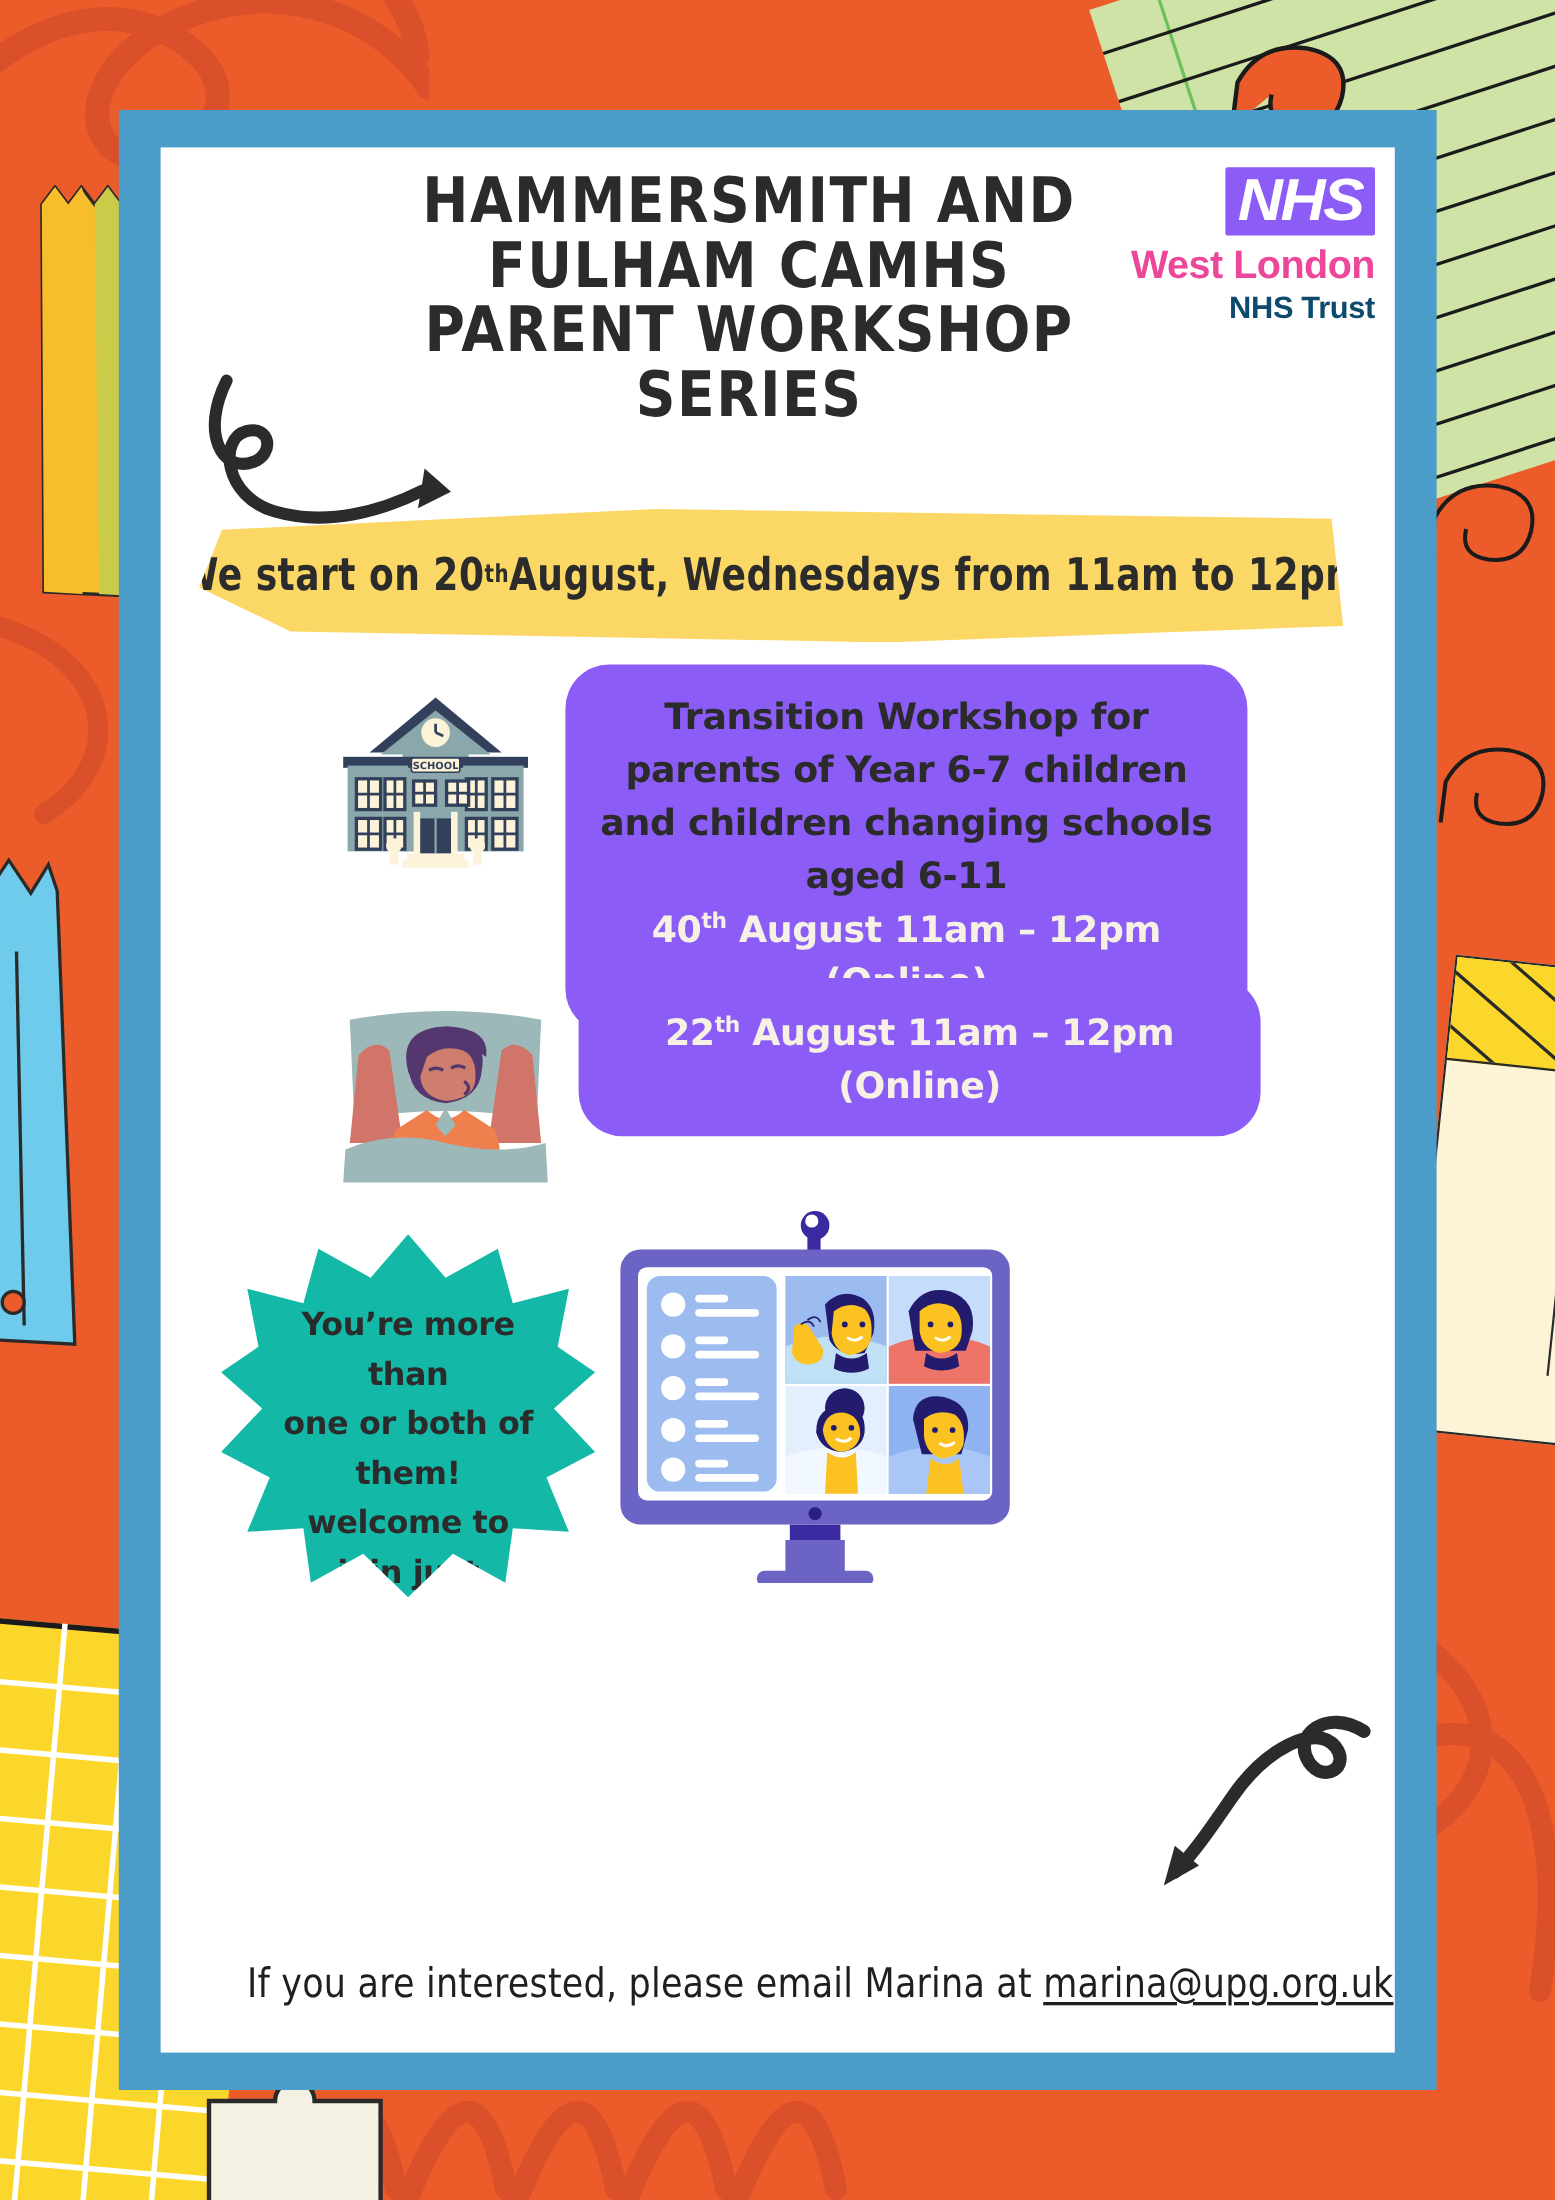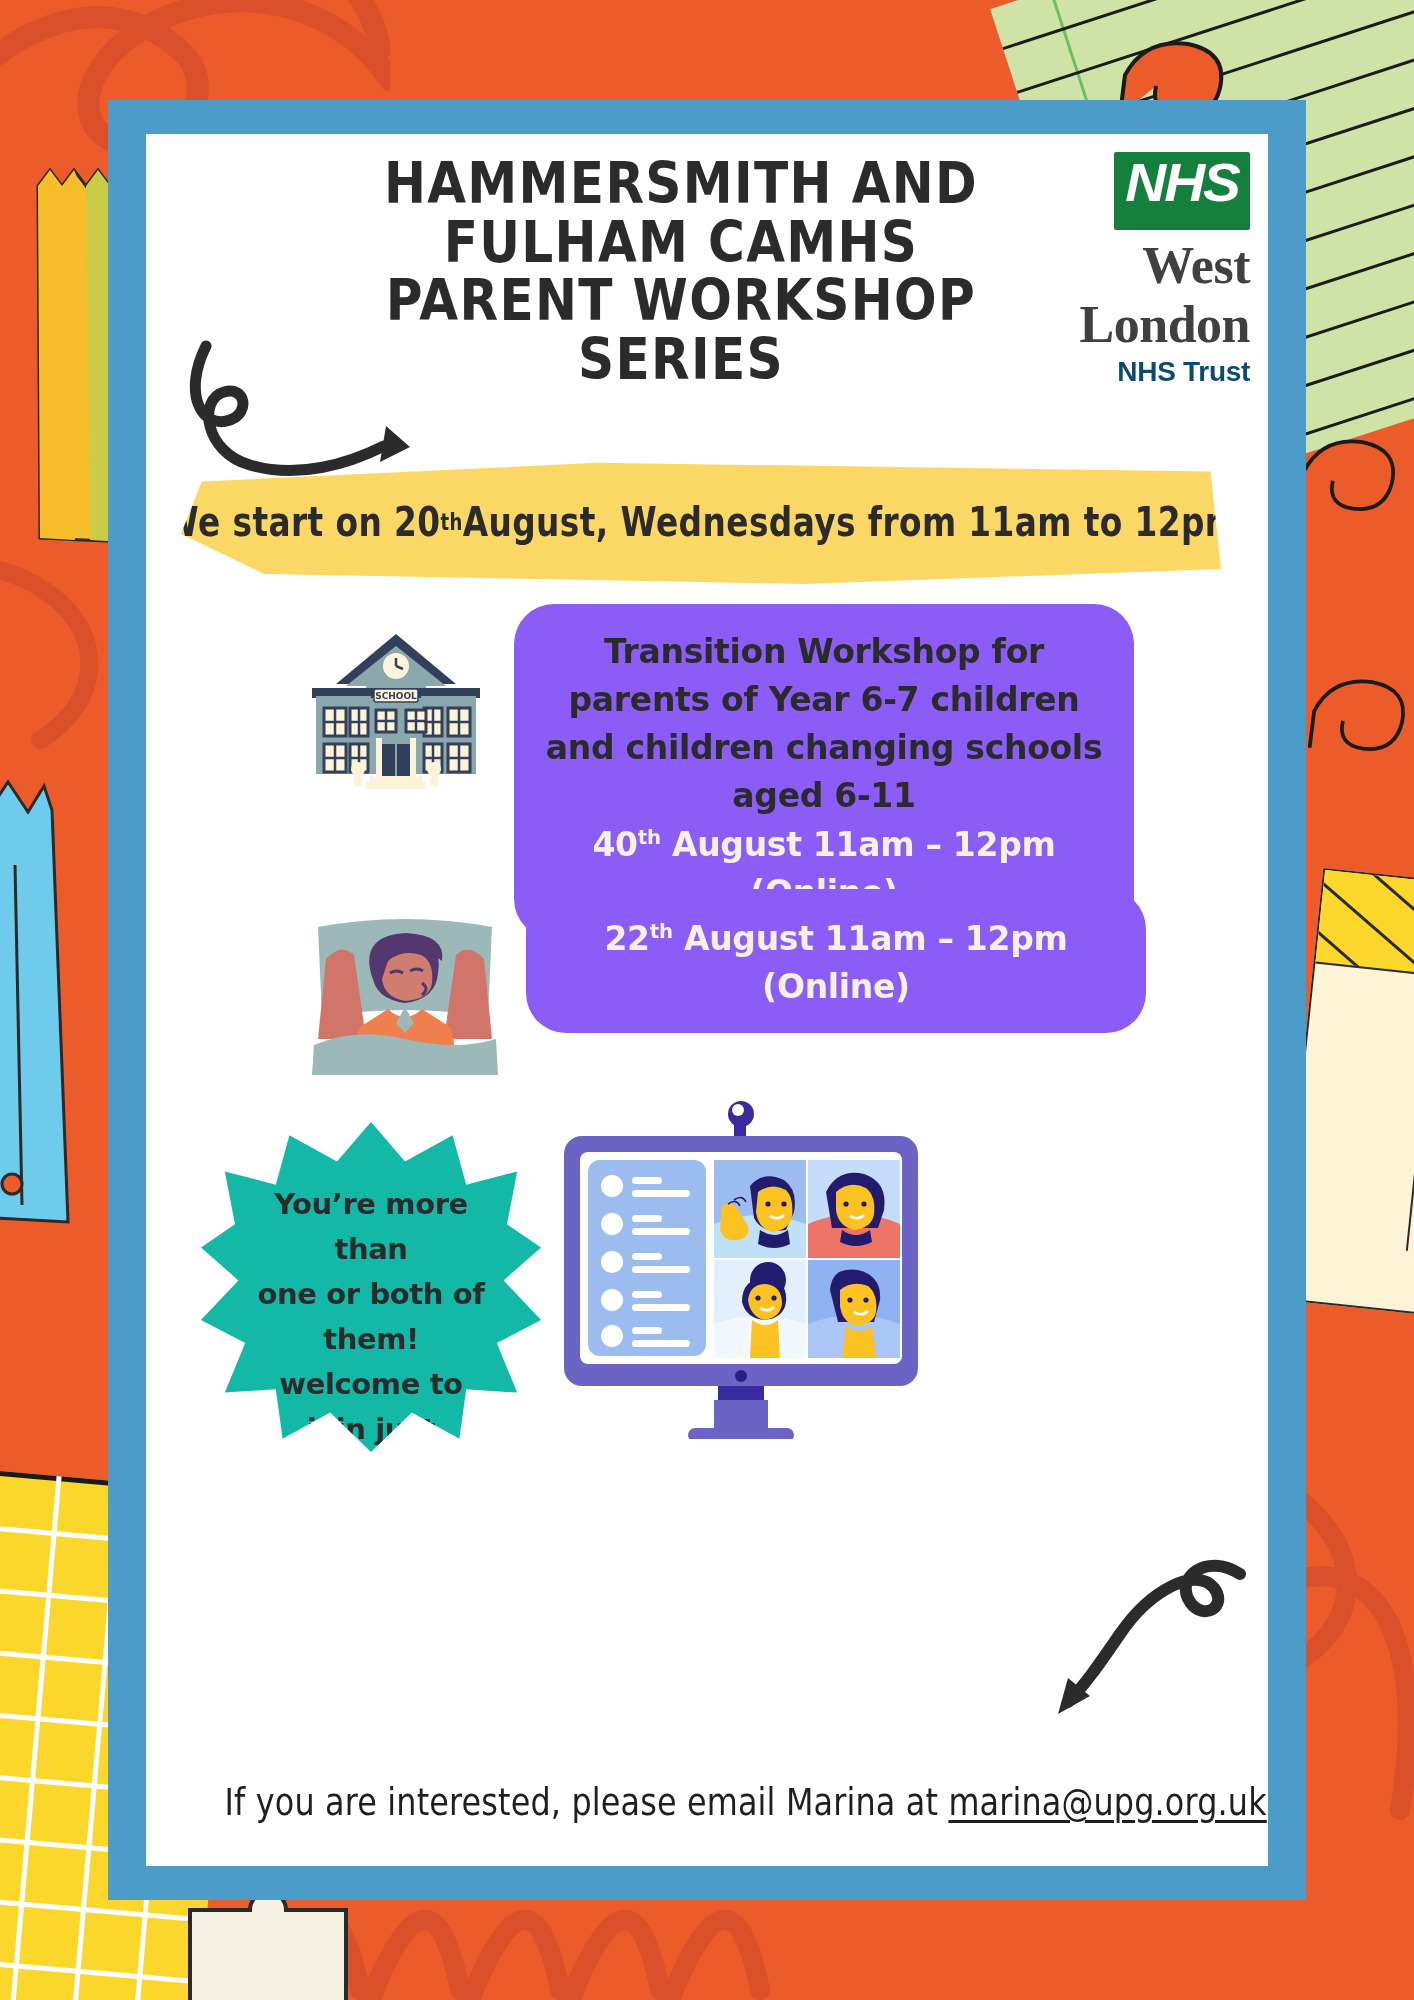--- a/index.html
+++ b/index.html
@@ -60,29 +60,29 @@
     font-size:57px;line-height:1.03;
     letter-spacing:1.5px;
     color:#2b2b2b;
     text-align:center;
     text-transform:uppercase;
     transform:scaleX(0.88);transform-origin:center top;
   }
   .title div{white-space:nowrap;}
 
   .nhslogo{position:absolute;right:18px;top:18px;width:270px;text-align:right;}
-  .nhs-box{display:inline-block;background:#15803d;padding:3px 14px 21px 14px;border-radius:2px;}
+  .nhs-box{display:inline-block;background:#8b5cf6;padding:3px 14px 5px 14px;border-radius:2px;}
   .nhs-box span{
     font-family:"Liberation Sans", sans-serif;font-weight:bold;font-style:italic;
     font-size:54px;line-height:1;color:#fff;letter-spacing:-2px;
     display:inline-block;transform:scaleX(1.05);
   }
   .nhs-name{
-    font-family:Liberation Serif, serif;font-weight:bold;font-size:52px;
-    color:#404040;margin-top:6px;letter-spacing:-0.5px;
+    font-family:Liberation Sans, sans-serif;font-weight:bold;font-size:36px;
+    color:#ec4899;margin-top:6px;letter-spacing:-0.5px;
   }
   .nhs-trust{
     font-family:"Liberation Sans", sans-serif;font-weight:bold;font-size:28px;
     color:#0c4a6e;margin-top:2px;letter-spacing:-0.3px;
   }
 
   
   .arrow-tl{position:absolute;left:42px;top:200px;width:230px;height:150px;}
   .arrow-br{position:absolute;right:20px;bottom:130px;width:220px;height:180px;}
 

